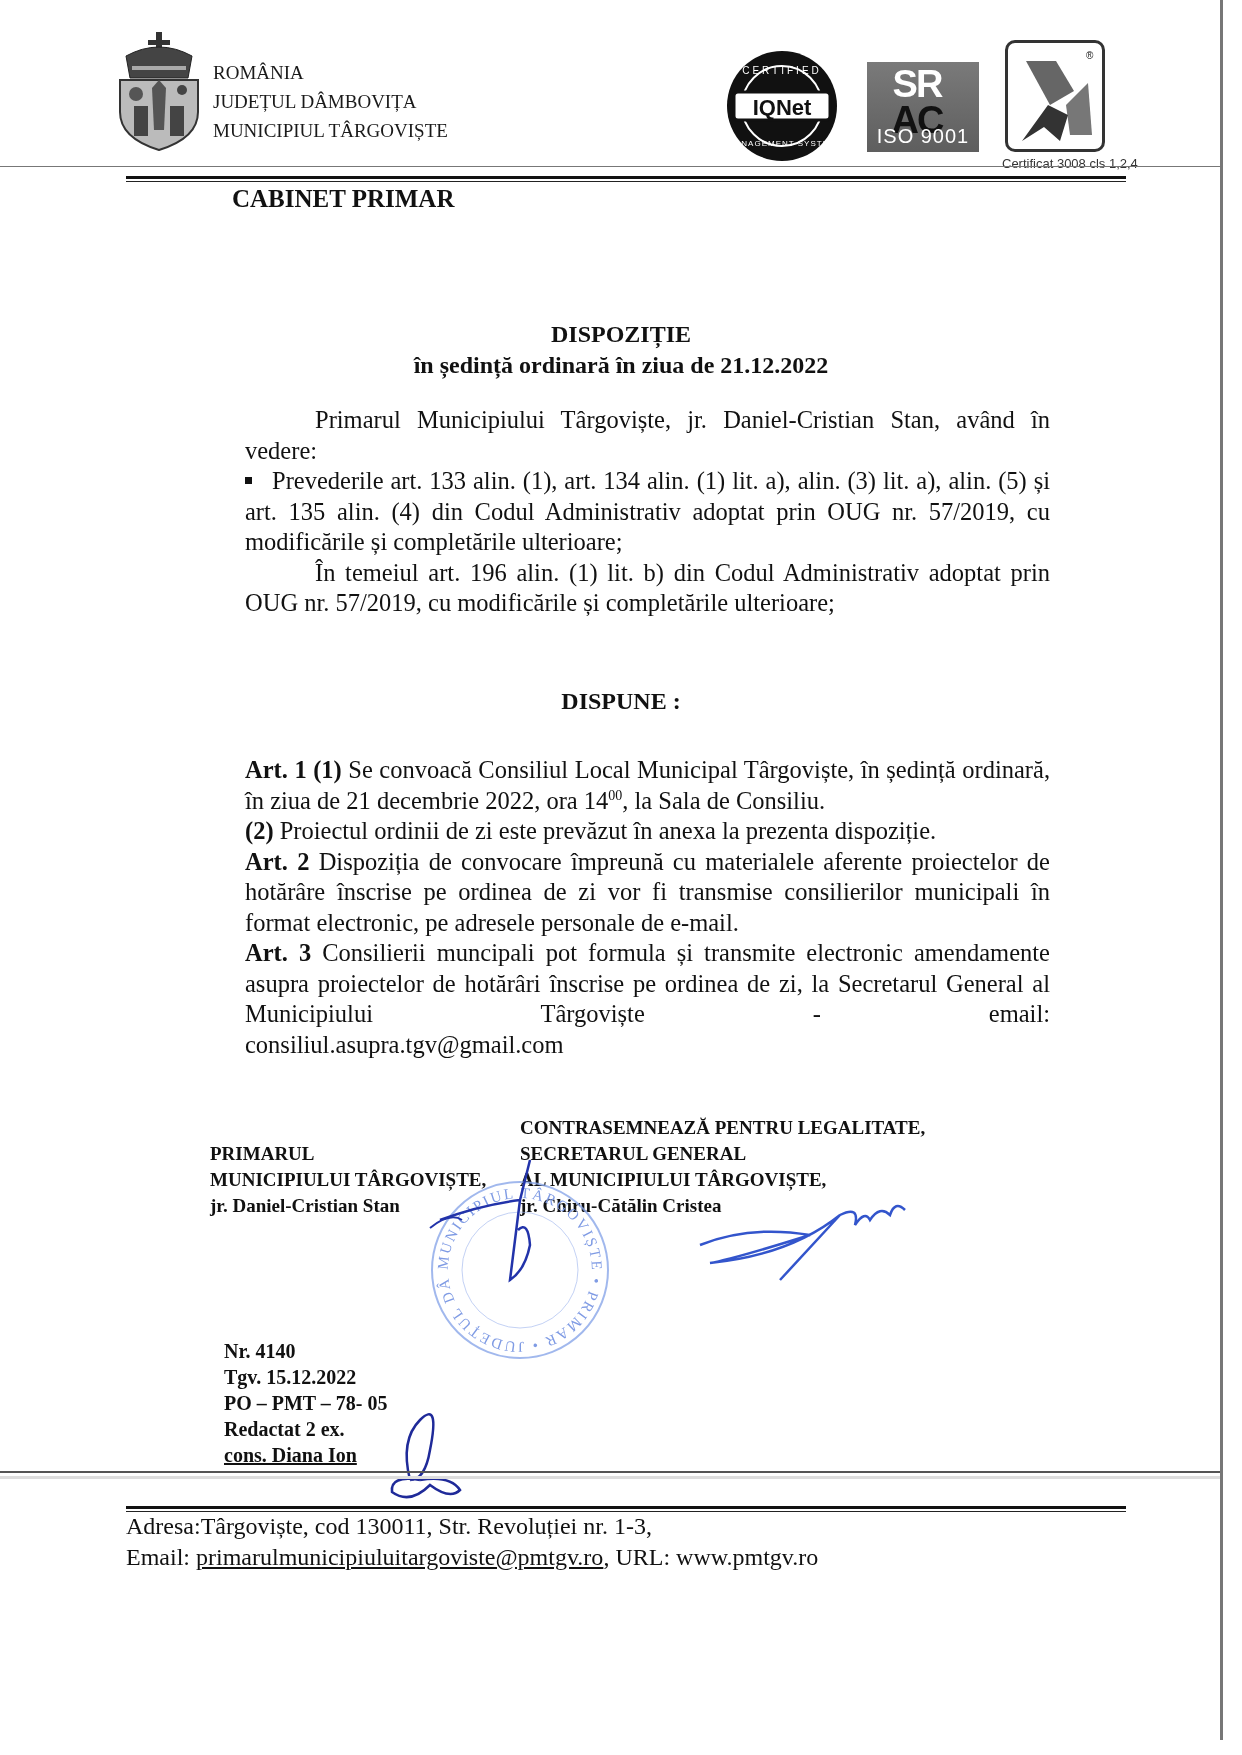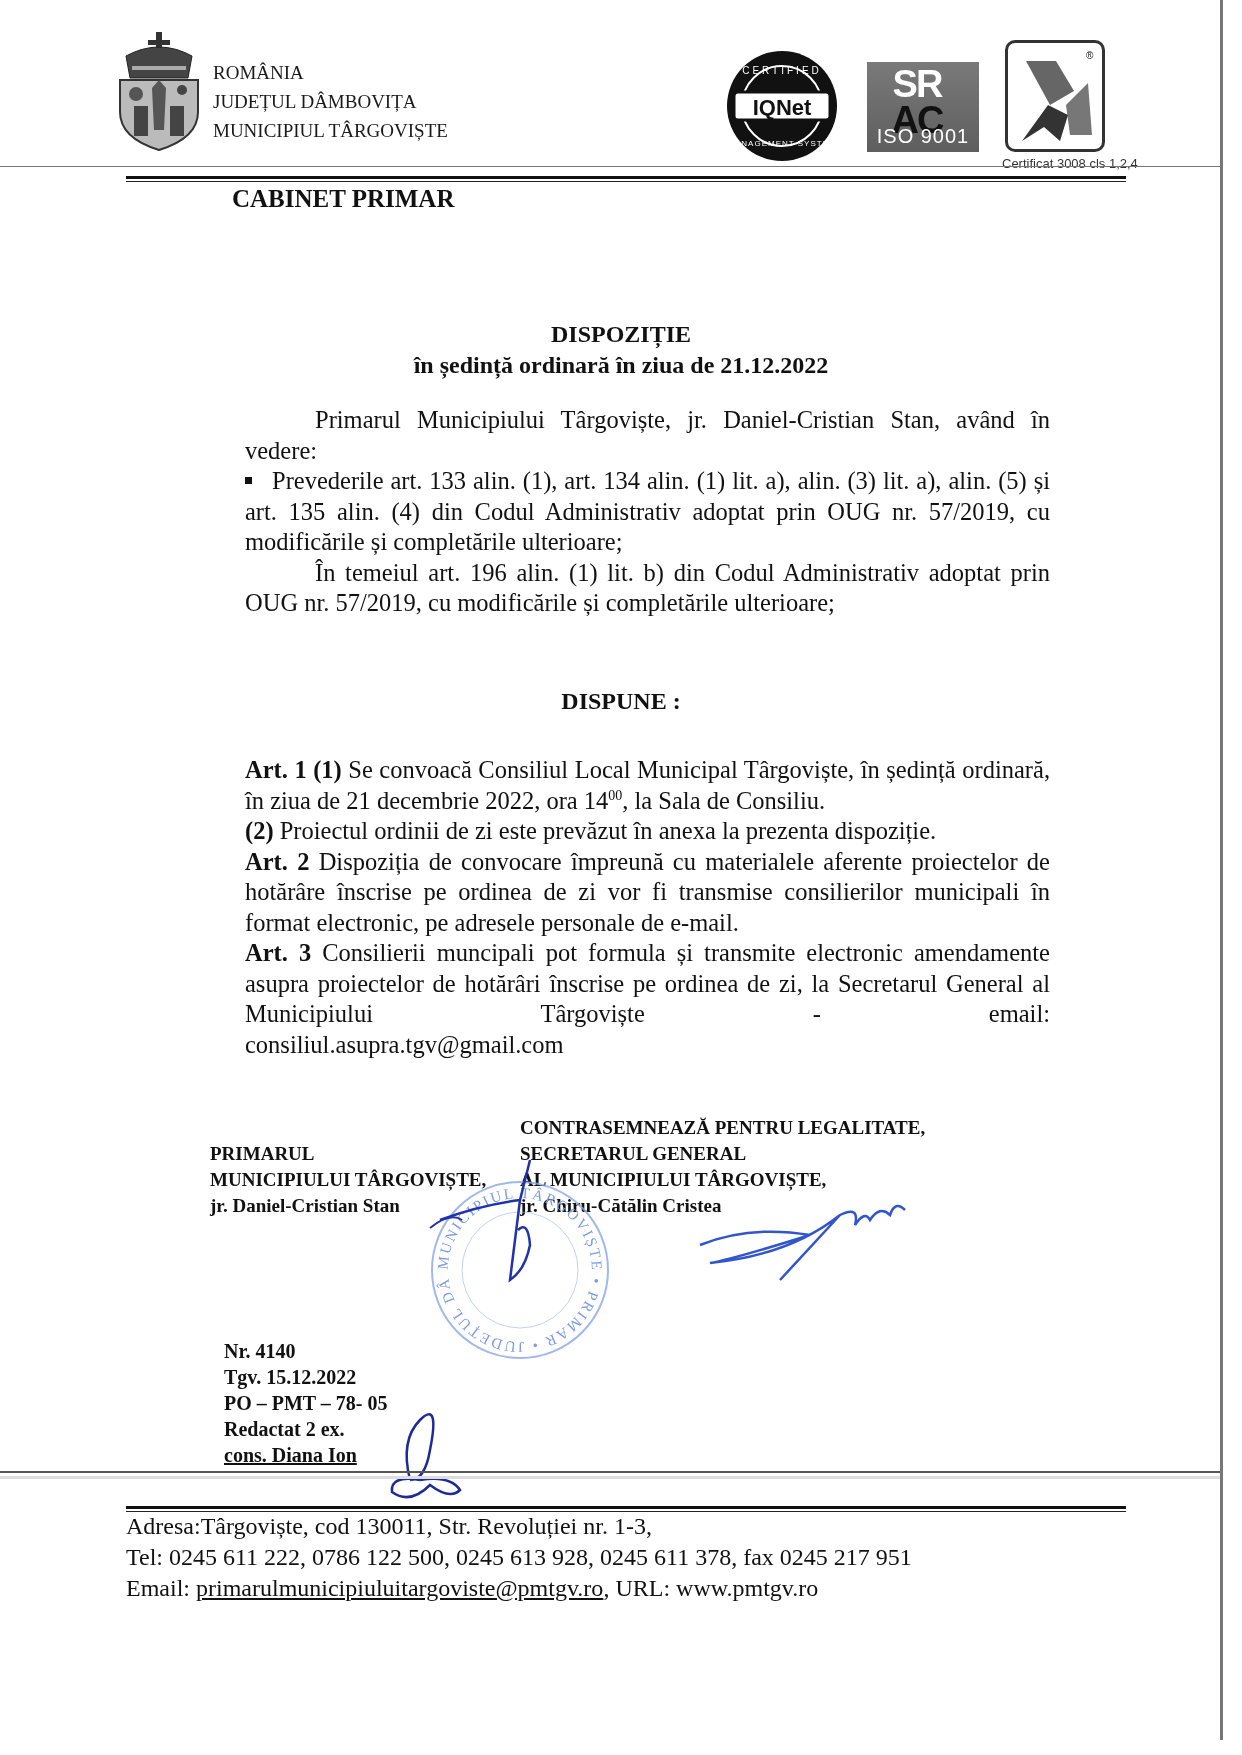--- a/index.html
+++ b/index.html
@@ -167,19 +167,18 @@
     <path d="M30 100 Q20 60 40 40 Q60 20 50 70 Q45 100 30 100 M40 100 Q10 95 12 112 Q30 125 50 105 Q70 120 80 110 Q70 95 40 100" fill="none" stroke="#1f2a99" stroke-width="2.5"></path>
   </svg>
 </div>
 
 <div class="abs fline1"></div>
 <div class="abs fline2"></div>
 <div class="abs fline3"></div>
 <div class="abs fline4"></div>
 <div class="abs footer">
   <div>Adresa:Târgoviște, cod 130011, Str. Revoluției nr. 1-3,</div>
-  <div>Tel: 0245 611 222, 0786 122 500, 0245 613 928, 0245 611 378, fax 0245 217 951</div>
   <div>
     <span>Email: </span><a>primarulmunicipiuluitargoviste@pmtgv.ro</a><span>, URL: </span><span>www.pmtgv.ro</span>
   </div>
 </div>
 
 <div class="abs vline"></div>
 
 </body></html>

